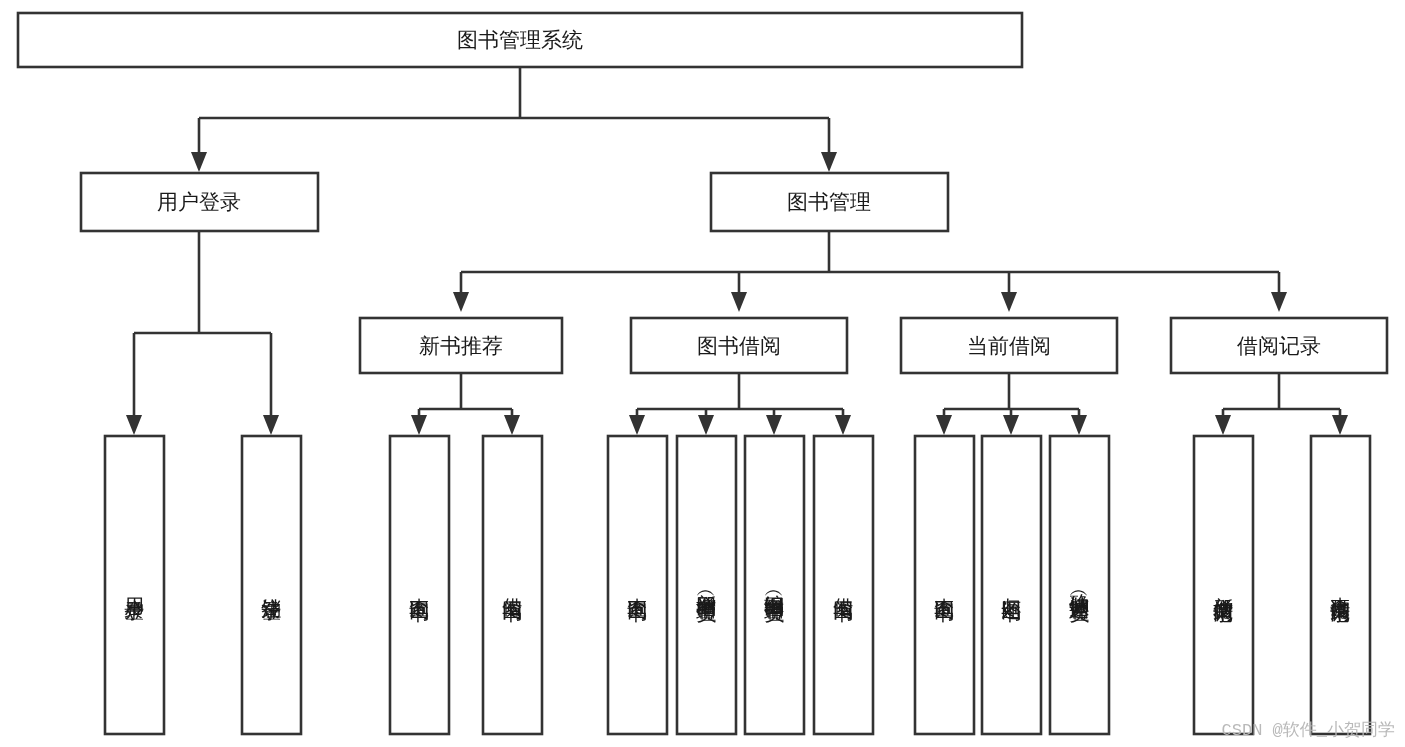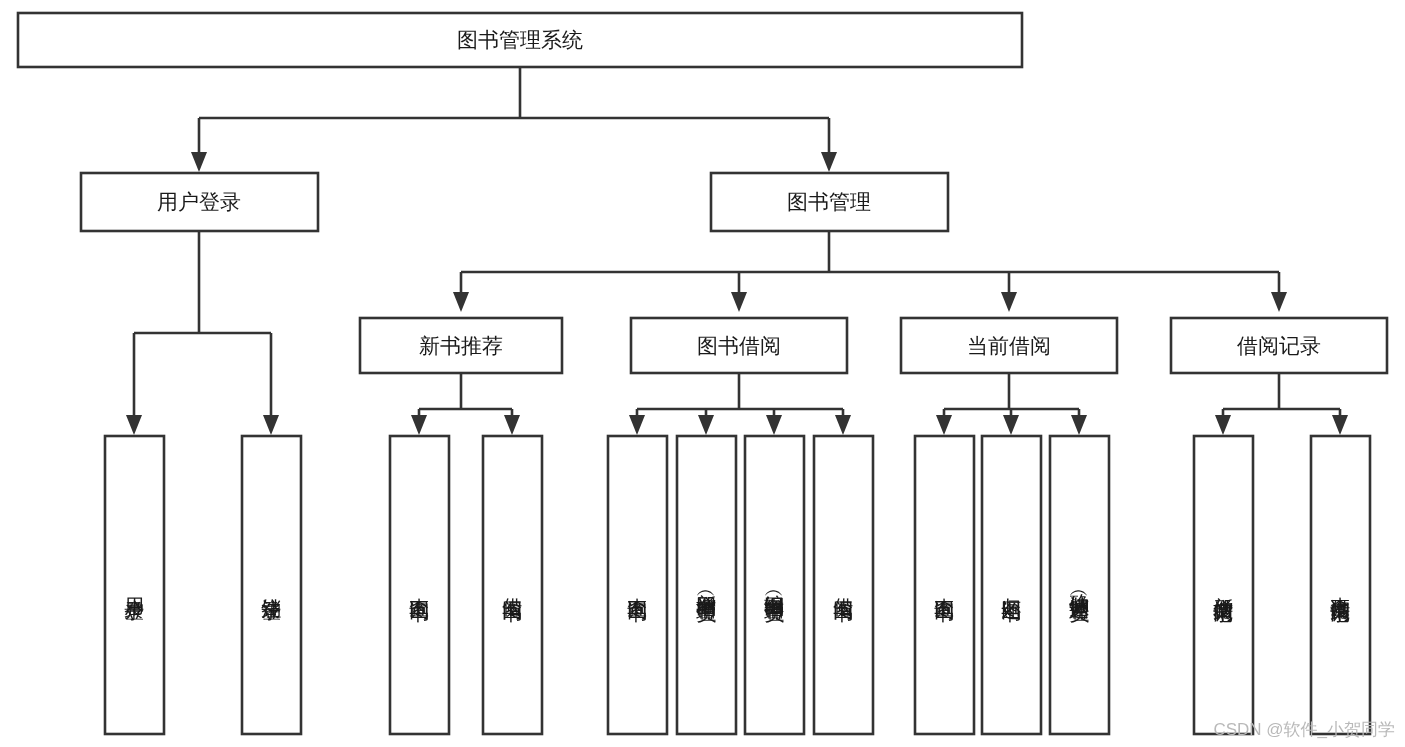--- a/index.html
+++ b/index.html
@@ -57,21 +57,21 @@
     font-size: 20px;
     line-height: 1.12;
     letter-spacing: 1.5px;
     color: #1a1a1a;
     white-space: nowrap;
   }
   #watermark {
     position: absolute;
     right: 10px;
     bottom: 6px;
-    font-family: Liberation Sans, sans-serif;
+    font-family: Liberation Mono, monospace;
     font-size: 17px;
     color: #b9b9b9;
     white-space: nowrap;
     pointer-events: none;
     text-align: right;
   }
 </style>
 </head>
 <body>
 

